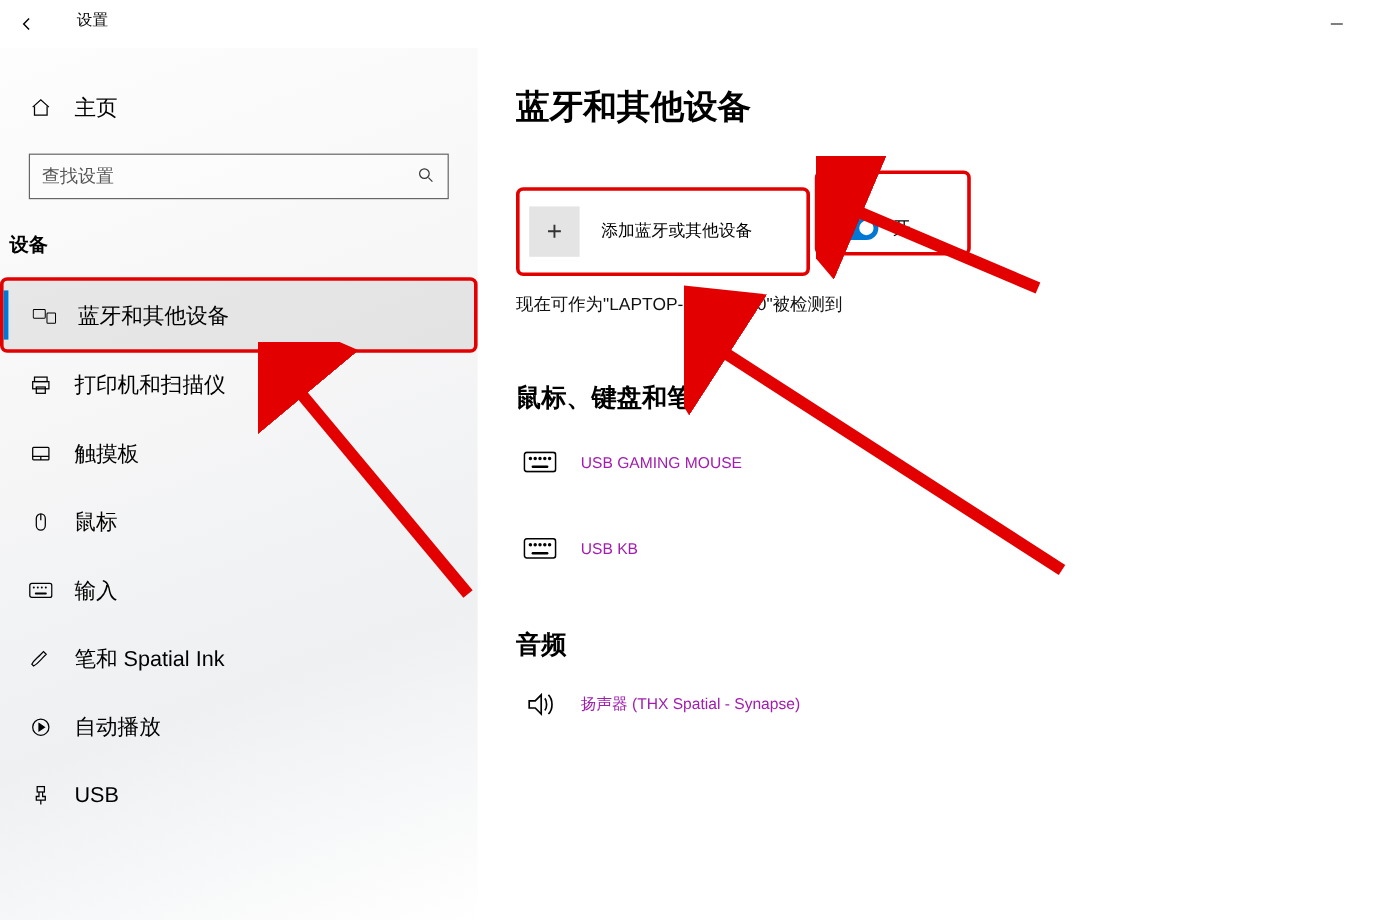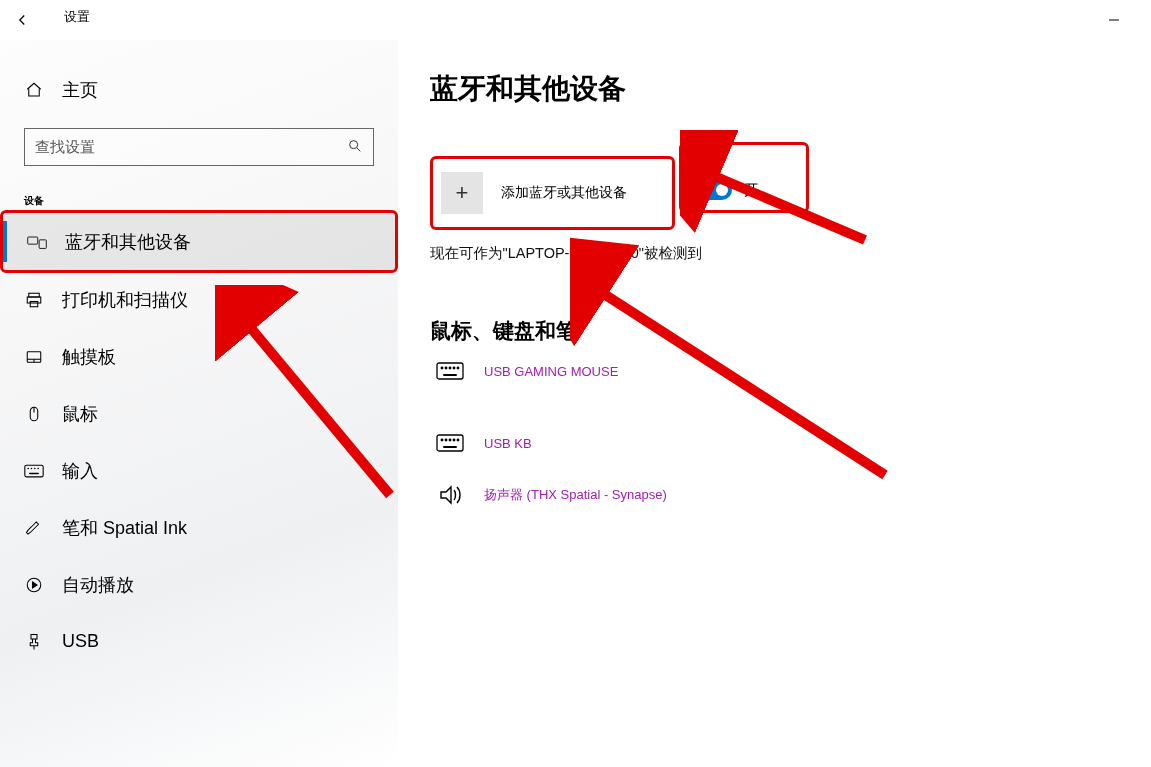--- a/index.html
+++ b/index.html
@@ -74,24 +74,24 @@
   }
   .search-box .ph {
     flex: 1;
     color: #555;
     font-size: 15px;
   }
   .search-box .icon {
     color: #222;
   }
   .category-label {
-    padding: 0 24px;
-    font-size: 10px;
+    padding: 0 8px;
+    font-size: 16px;
     font-weight: 600;
-    margin-bottom: 4px;
+    margin-bottom: 18px;
   }
   .nav-item {
     display: flex;
     align-items: center;
     gap: 18px;
     padding: 12px 24px 12px 24px;
     cursor: pointer;
     height: 57px;
   }
   .nav-item.selected {
@@ -186,20 +186,21 @@
   }
   .discover-text {
     margin-top: 14px;
     font-size: 14.5px;
     color: #111;
   }
   .section-header {
     margin-top: 54px;
     font-size: 21px;
     font-weight: 600;
+    margin-bottom: 14px;
   }
   .device-row {
     display: flex;
     align-items: center;
     gap: 18px;
     padding: 14px 4px;
     cursor: pointer;
   }
   .device-icon {
     width: 32px; height: 24px;
@@ -397,20 +398,21 @@
           <circle cx="10" cy="6" r="0.8" fill="#000"></circle>
           <circle cx="14" cy="6" r="0.8" fill="#000"></circle>
           <circle cx="18" cy="6" r="0.8" fill="#000"></circle>
           <circle cx="22" cy="6" r="0.8" fill="#000"></circle>
           <line x1="8" y1="13" x2="20" y2="13" stroke-width="2" stroke-linecap="round"></line>
         </svg>
     </span>
     <span class="device-label">USB KB</span>
   </div>
 
+  <h2 class="audio-header">音频</h2>
 
   <div class="device-row">
     <span class="device-icon">
       <svg width="24" height="22" viewBox="0 0 24 22" fill="none" stroke="#000" stroke-width="1.4">
           <polygon points="3,8 8,8 13,3 13,19 8,14 3,14" fill="none"></polygon>
           <path d="M16 6c2 2 2 8 0 10"></path>
           <path d="M19 3c4 4 4 12 0 16"></path>
         </svg>
     </span>
     <span class="device-label">扬声器 (THX Spatial - Synapse)</span>

